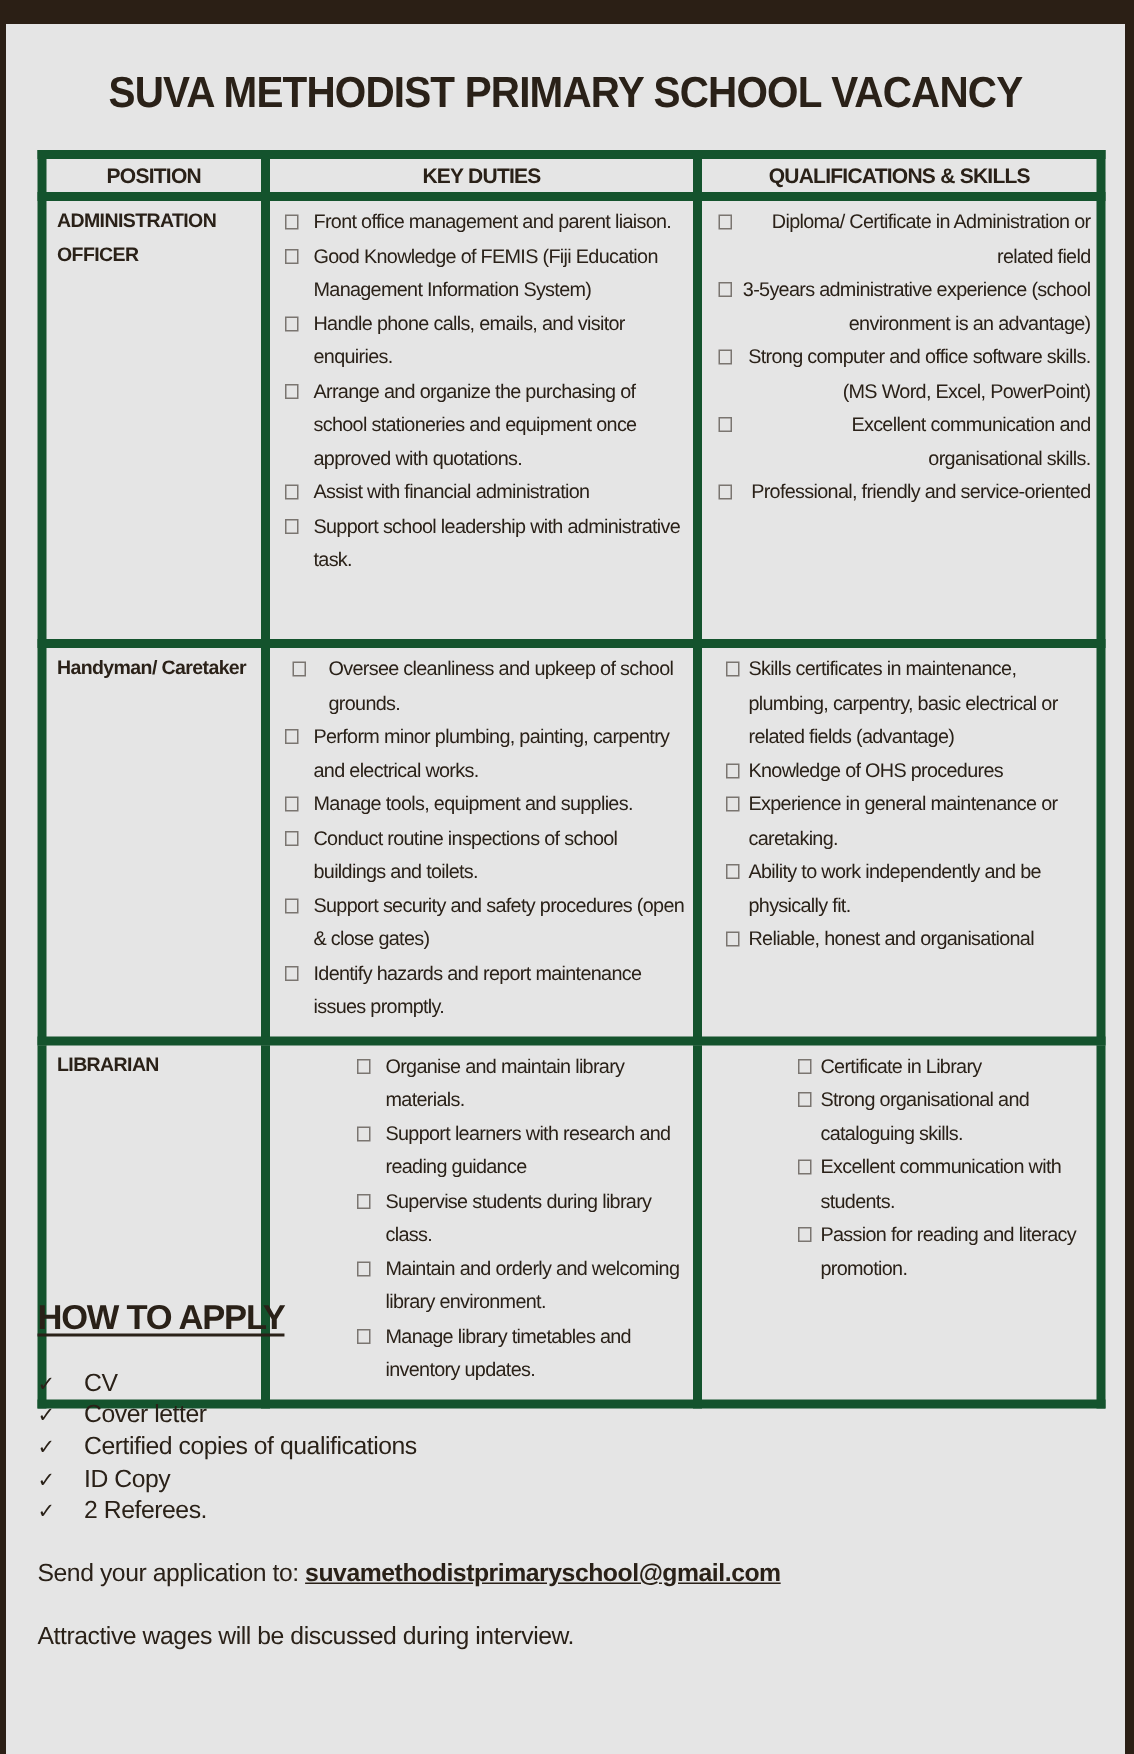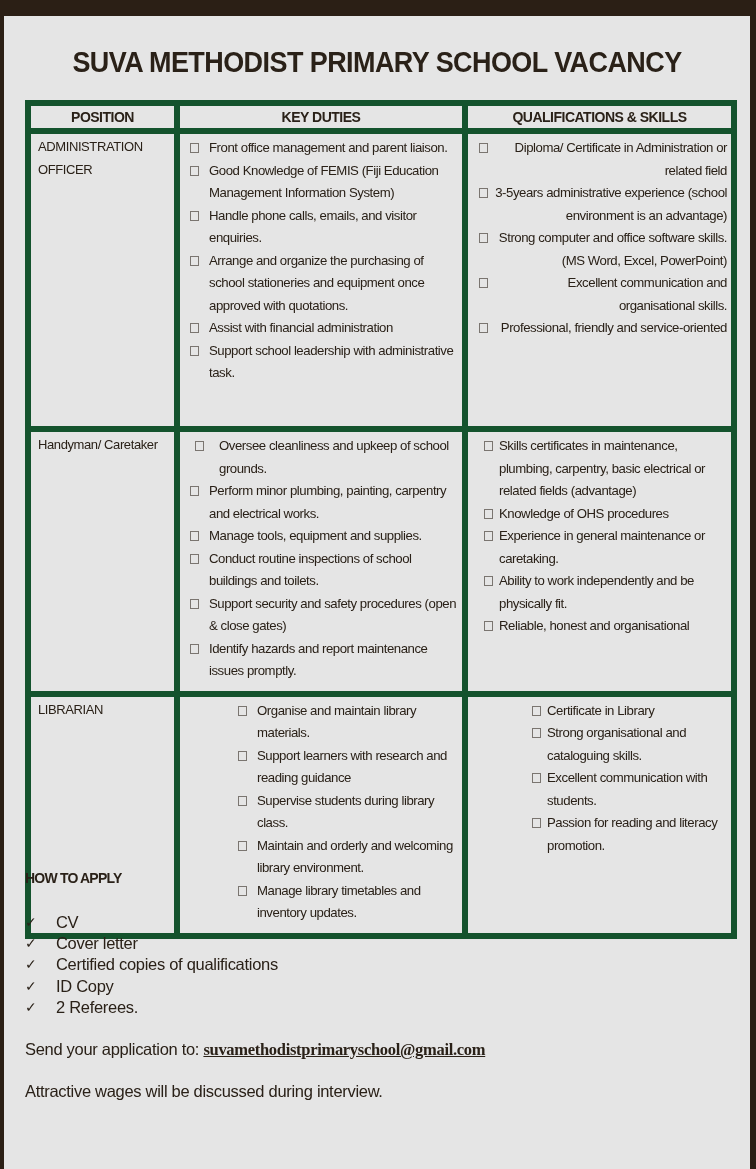--- a/index.html
+++ b/index.html
@@ -46,21 +46,21 @@
     font-size: 14px;
     font-weight: bold;
     text-align: center;
     vertical-align: middle;
     letter-spacing: -0.5px;
   }
   col.c1 { width: 149px; }
   col.c2 { width: 288px; }
   col.c3 { width: 269px; }
   .pos {
-    font-weight: normal;
+    font-weight: bold;
     font-size: 13px;
     letter-spacing: -0.4px;
     line-height: 22.5px;
     padding: 2px 0 0 7px !important;
   }
   .pos div { width: 115px; }
   ul.items {
     list-style: none;
     margin: 0; padding: 3px 4px 8px 8px;
   }
@@ -86,32 +86,33 @@
   .apply {
     position: absolute;
     left: 21px; top: 848px;
     width: 700px;
     font-size: 16.5px;
     letter-spacing: -0.3px;
     color: #2a2118;
   }
   .apply h2 {
     margin: 0 0 20px 0;
-    font-size: 14px;
+    font-size: 23px;
     font-weight: bold;
     letter-spacing: -0.8px;
+    text-decoration: underline;
     text-underline-offset: 3px;
     line-height: 28px;
   }
   .apply p { margin: 0; line-height: 21px; }
   .apply ul.checks { list-style: none; margin: 0; padding: 0; }
   .apply ul.checks li { line-height: 21.2px; display: flex; }
   .apply ul.checks li .tick { width: 31px; display: inline-block; font-size: 14px; }
   .apply .spacer { height: 21px; }
-  .apply .email { font-weight: bold; text-decoration: underline; font-family: Liberation Serif, serif; }
+  .apply .email { font-weight: bold; text-decoration: underline; }
 </style>
 </head>
 <body>
 
 <div class="page">
 
   <div class="title">SUVA METHODIST PRIMARY SCHOOL VACANCY</div>
 
   <table class="vac">
     <colgroup>

